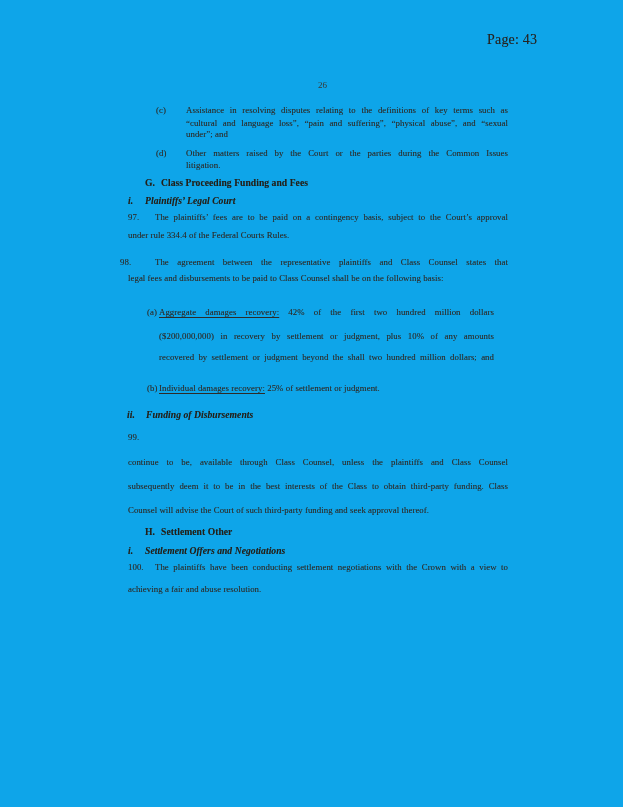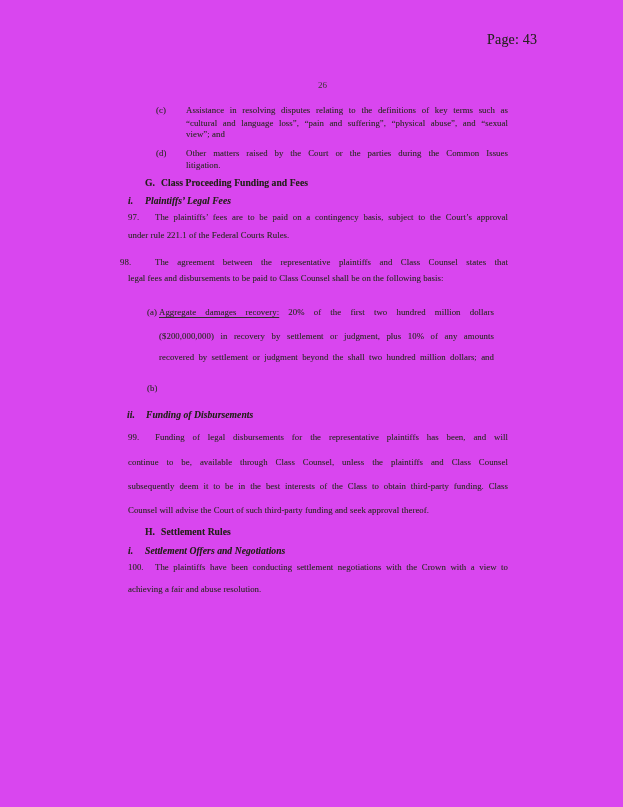--- a/index.html
+++ b/index.html
@@ -1,19 +1,19 @@
 <!DOCTYPE html>
 <html><head>
 <meta charset="utf-8">
 <style>
   html,body { margin:0; padding:0; }
   .page {
     position:relative;
     width:623px; height:807px;
-    background:#d946ef;
+    background:#0ea5e9;
     font-family:"Liberation Serif", serif;
     color:#2e2b27;
     overflow:hidden;
   }
   .ln {
     position:absolute;
     font-size:8.8px;
     line-height:13px;
     letter-spacing:0.05px;
     white-space:nowrap;
@@ -44,58 +44,58 @@
 
 <div class="page">
 
   <div class="pagelabel">Page: 43</div>
 
   <div class="pagenum">26</div>
 
   <div class="ln" style="top:104px;left:156px">(c)</div>
   <div class="ln j" style="top:104px;left:186px;width:322px">Assistance in resolving disputes relating to the definitions of key terms such as</div>
   <div class="ln j" style="top:117px;left:186px;width:322px">“cultural and language loss”, “pain and suffering”, “physical abuse”, and “sexual</div>
-  <div class="ln" style="top:128px;left:186px">view”; and</div>
+  <div class="ln" style="top:128px;left:186px">under”; and</div>
 
   <div class="ln" style="top:147px;left:156px">(d)</div>
   <div class="ln j" style="top:147px;left:186px;width:322px">Other matters raised by the Court or the parties during the Common Issues</div>
   <div class="ln" style="top:159px;left:186px">litigation.</div>
 
   <div class="ln hd" style="top:176px;left:145px">G.</div>
   <div class="ln hd" style="top:176px;left:161px">Class Proceeding Funding and Fees</div>
 
   <div class="ln hdi" style="top:194px;left:128px">i.</div>
-  <div class="ln hdi" style="top:194px;left:145px">Plaintiffs’ Legal Fees</div>
+  <div class="ln hdi" style="top:194px;left:145px">Plaintiffs’ Legal Court</div>
 
   <div class="ln" style="top:211px;left:128px">97.</div>
   <div class="ln j" style="top:211px;left:155px;width:353px">The plaintiffs’ fees are to be paid on a contingency basis, subject to the Court’s approval</div>
-  <div class="ln" style="top:229px;left:128px;width:380px"><span>under rule 221.1 of the </span><span class="it">Federal Courts Rules</span><span>.</span></div>
+  <div class="ln" style="top:229px;left:128px;width:380px"><span>under rule 334.4 of the </span><span class="it">Federal Courts Rules</span><span>.</span></div>
 
   <div class="ln" style="top:256px;left:120px">98.</div>
   <div class="ln j" style="top:256px;left:155px;width:353px">The agreement between the representative plaintiffs and Class Counsel states that</div>
   <div class="ln" style="top:272px;left:128px;width:380px">legal fees and disbursements to be paid to Class Counsel shall be on the following basis:</div>
 
   <div class="ln" style="top:306px;left:147px">(a)</div>
-  <div class="ln j" style="top:306px;left:159px;width:335px"><span class="un">Aggregate damages recovery:</span><span> 20% of the first two hundred million dollars</span></div>
+  <div class="ln j" style="top:306px;left:159px;width:335px"><span class="un">Aggregate damages recovery:</span><span> 42% of the first two hundred million dollars</span></div>
   <div class="ln j" style="top:330px;left:159px;width:335px">($200,000,000) in recovery by settlement or judgment, plus 10% of any amounts</div>
   <div class="ln j" style="top:351px;left:159px;width:335px">recovered by settlement or judgment beyond the shall two hundred million dollars; and</div>
 
   <div class="ln" style="top:382px;left:147px">(b)</div>
+  <div class="ln" style="top:382px;left:159px"><span class="un">Individual damages recovery:</span><span> 25% of settlement or judgment.</span></div>
 
   <div class="ln hdi" style="top:408px;left:127px">ii.</div>
   <div class="ln hdi" style="top:408px;left:146px">Funding of Disbursements</div>
 
   <div class="ln" style="top:431px;left:128px">99.</div>
-  <div class="ln j" style="top:431px;left:155px;width:353px">Funding of legal disbursements for the representative plaintiffs has been, and will</div>
   <div class="ln j" style="top:456px;left:128px;width:380px">continue to be, available through Class Counsel, unless the plaintiffs and Class Counsel</div>
   <div class="ln j" style="top:480px;left:128px;width:380px">subsequently deem it to be in the best interests of the Class to obtain third-party funding. Class</div>
   <div class="ln" style="top:504px;left:128px;width:380px">Counsel will advise the Court of such third-party funding and seek approval thereof.</div>
 
   <div class="ln hd" style="top:525px;left:145px">H.</div>
-  <div class="ln hd" style="top:525px;left:161px">Settlement Rules</div>
+  <div class="ln hd" style="top:525px;left:161px">Settlement Other</div>
 
   <div class="ln hdi" style="top:544px;left:128px">i.</div>
   <div class="ln hdi" style="top:544px;left:145px">Settlement Offers and Negotiations</div>
 
   <div class="ln" style="top:561px;left:128px">100.</div>
   <div class="ln j" style="top:561px;left:155px;width:353px">The plaintiffs have been conducting settlement negotiations with the Crown with a view to</div>
   <div class="ln" style="top:583px;left:128px;width:380px">achieving a fair and abuse resolution.</div>
 
 </div>
 

